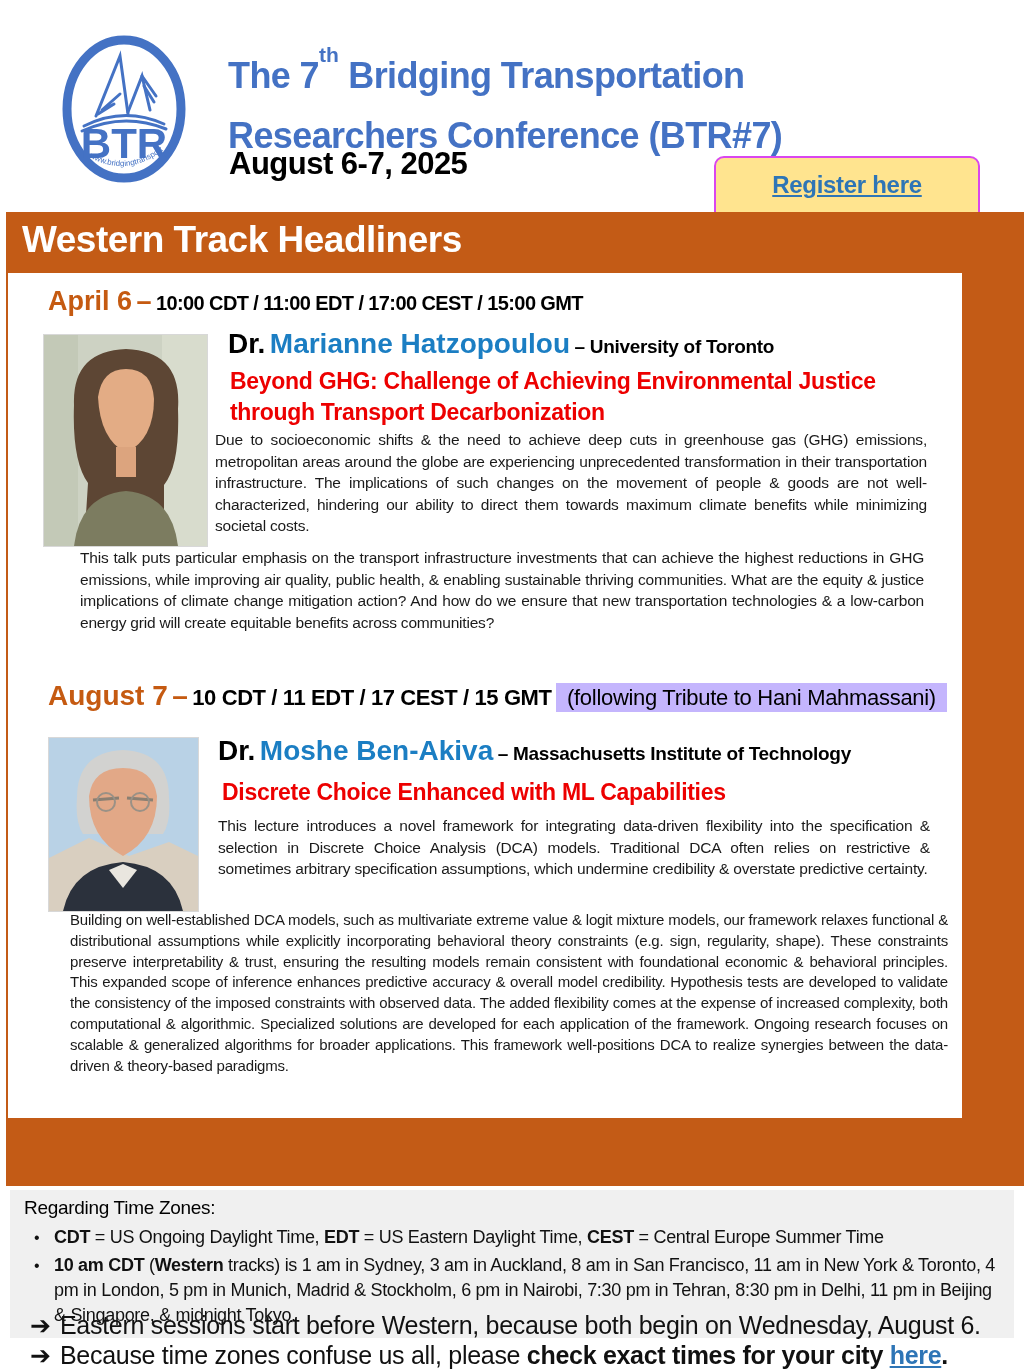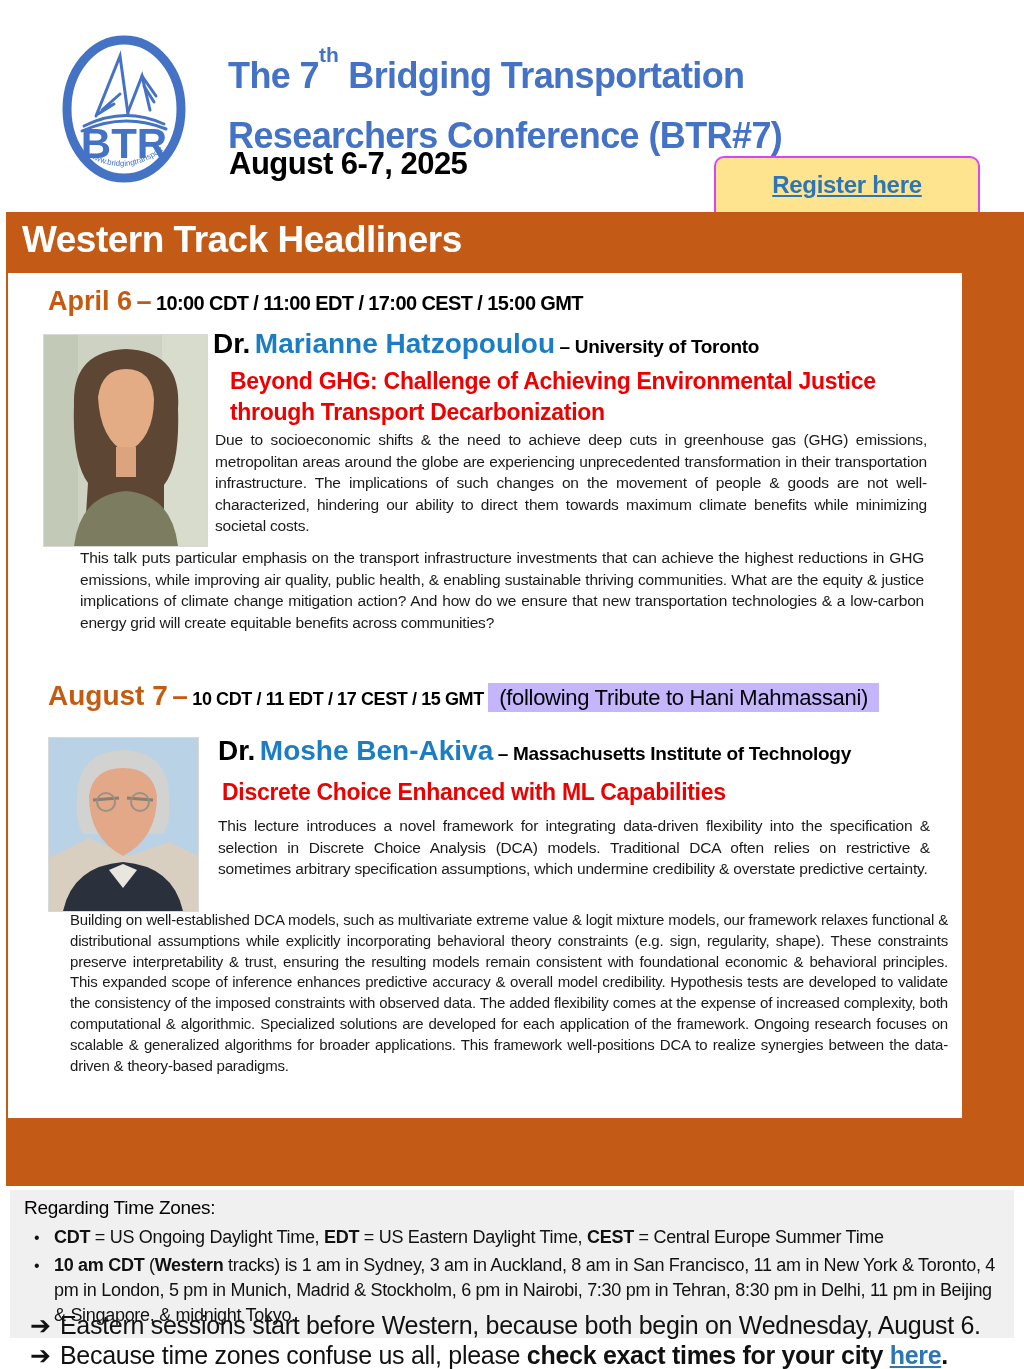--- a/index.html
+++ b/index.html
@@ -24,29 +24,29 @@
   #orange-region{left:6px;top:212px;width:1018px;height:974px;background:#C35B16;z-index:2;}
   #banner-label{padding:7px 0 0 16px;font-size:37px;font-weight:700;color:#ffffff;letter-spacing:-0.5px;}
   #content-box{position:absolute;left:2px;top:61px;width:954px;height:845px;background:#ffffff;overflow:hidden;}
 
   .date-orange{color:#C55A11;font-weight:700;}
   .heading1{left:40px;top:13px;white-space:nowrap;}
   .heading1 .date-orange{font-size:27px;}
   .heading1 .times{font-size:20px;font-weight:700;color:#000;letter-spacing:-0.6px;}
   .heading2{left:40px;top:407px;white-space:nowrap;}
   .heading2 .date-orange{font-size:28px;}
-  .heading2 .times{font-size:18px;font-weight:700;color:#000;letter-spacing:-0.4px;}
+  .heading2 .times{font-size:22px;font-weight:700;color:#000;letter-spacing:-0.4px;}
   .hl-yellow{background:#c4b5fd;font-size:22px;font-weight:400;color:#000;letter-spacing:-0.3px;padding:2px 11px;}
 
   .photo{border:1px solid #d8d8d8;}
   #photo-1{left:35px;top:61px;width:163px;height:211px;}
   #photo-2{left:40px;top:464px;width:149px;height:173px;}
 
   .nameline{white-space:nowrap;}
-  #nameline-1{left:205px;top:55px;}
+  #nameline-1{left:220px;top:55px;}
   #nameline-2{left:210px;top:462px;}
   .dr{font-size:28px;font-weight:700;color:#000;}
   .speaker{font-size:28px;font-weight:700;color:#1B7EC3;}
   .affil{font-size:19px;font-weight:700;color:#000;letter-spacing:-0.3px;}
 
   .talk-title{font-size:23px;font-weight:700;color:#ED0000;line-height:31px;letter-spacing:-0.3px;}
   #talk-title-1{left:222px;top:93px;width:700px;}
   #talk-title-2{left:214px;top:504px;width:720px;}
 
   .para{font-size:15.5px;line-height:21.6px;text-align:justify;color:#1a1a1a;letter-spacing:-0.2px;}

